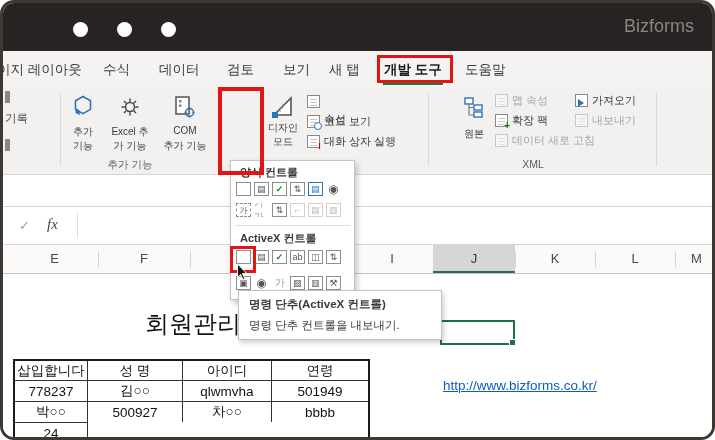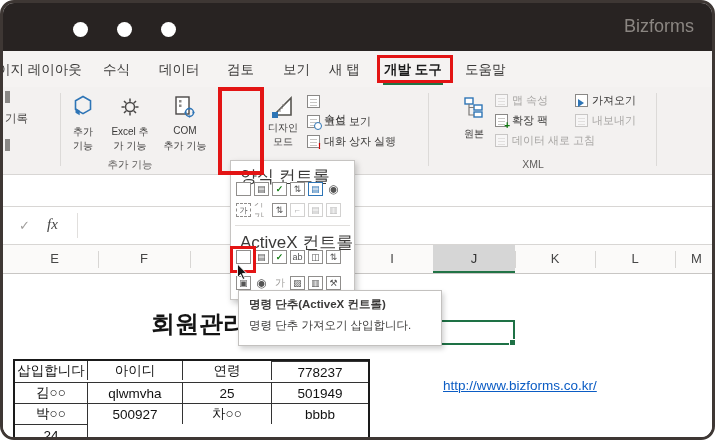--- a/index.html
+++ b/index.html
@@ -48,43 +48,43 @@
   #fbar-fx{position:absolute;left:44px;top:9px;font-size:15px;color:#444;font-family:"Liberation Serif",serif;font-style:italic;}
   #fbar-sep{position:absolute;left:74px;top:6px;bottom:6px;width:1px;background:#e1dfdd;}
   #fbar-input{position:absolute;left:80px;top:4px;right:6px;height:28px;border:none;outline:none;font-size:13px;}
   
   #colheads{position:absolute;left:0;top:242px;width:100%;height:29px;background:#fbfaf9;border-bottom:1px solid #c8c6c4;box-sizing:border-box;}
   .colletter{position:absolute;top:6px;font-size:13px;color:#474747;text-align:center;}
   .coltick{position:absolute;top:6px;bottom:5px;width:1px;background:#d8d6d4;}
   #colJ{position:absolute;left:430px;top:0;width:82px;height:28px;background:#d6d6d6;border-bottom:2px solid #217346;box-sizing:border-box;text-align:center;font-size:13px;color:#333;padding-top:6px;}
   
   #sheet{position:absolute;left:0;top:271px;width:100%;height:166px;background:#fff;}
-  #sheet-title{position:absolute;left:136px;top:34px;width:120px;text-align:center;font-size:24px;font-weight:700;color:#141414;}
+  #sheet-title{position:absolute;left:130px;top:34px;width:120px;text-align:center;font-size:24px;font-weight:400;color:#141414;}
   #sel-cell{position:absolute;left:437px;top:46px;width:75px;height:25px;border:2px solid #1e7145;box-sizing:border-box;}
   #sel-cell::after{content:"";position:absolute;right:-3px;bottom:-3px;width:5px;height:5px;background:#1e7145;border:1px solid #fff;}
   #sheet-link{position:absolute;left:440px;top:104px;font-size:13.5px;color:#0b5cc4;text-decoration:underline;}
   #memtable{position:absolute;left:10px;top:85px;border:2px solid #1a1a1a;display:grid;grid-template-columns:73px 95px 89px 96px;background:#fff;}
   .tcell{height:21px;border-right:1px solid #333;border-top:1px solid #333;display:flex;align-items:center;justify-content:center;font-size:13.5px;color:#111;box-sizing:border-box;}
   .tcell.hdr{height:19px;border-top:none;}
   .tcell:nth-child(4n){border-right:none;}
   
   #dropdown{position:absolute;left:227px;top:157px;width:125px;height:140px;background:#fff;border:1px solid #c6c4c2;
             box-shadow:2px 3px 6px rgba(0,0,0,.22);box-sizing:border-box;}
-  .ddhead{position:absolute;left:9px;font-size:17px;font-weight:400;color:#3b3a39;white-space:nowrap;}
+  .ddhead{position:absolute;left:9px;font-size:11px;font-weight:700;color:#3b3a39;white-space:nowrap;}
   .dddiv{position:absolute;left:4px;right:4px;height:1px;background:#e1dfdd;}
   .ctlrow{position:absolute;left:5px;display:flex;gap:3px;}
   .ctl{width:15px;height:14px;box-sizing:border-box;border:1px solid #908e8c;background:#fff;display:flex;align-items:center;justify-content:center;font-size:9px;color:#555;overflow:hidden;}
   .ctl.green{color:#107c10;font-weight:700;}
   .ctl.blue{border-color:#2e75b6;color:#2e75b6;}
   .ctl.round{border:none;font-size:12px;color:#555;}
   .ctl.dashed{border-style:dashed;font-size:8px;}
   .ctl.text{border:none;color:#9c9a98;font-size:10px;letter-spacing:-1px;}
   .ctl.disabled{opacity:.4;}
   
-  #tooltip{position:absolute;left:235px;top:287px;width:204px;height:56px;background:#fff;border:1px solid #c3c1bf;
+  #tooltip{position:absolute;left:235px;top:287px;width:204px;height:50px;background:#fff;border:1px solid #c3c1bf;
            box-shadow:2px 3px 5px rgba(0,0,0,.18);box-sizing:border-box;padding:6px 10px;}
   #tooltip-title{font-size:11.5px;font-weight:700;color:#3b3a39;white-space:nowrap;}
   #tooltip-body{font-size:11.5px;color:#3b3a39;margin-top:6px;white-space:nowrap;}
   
   .redbox{position:absolute;border:3px solid #e31414;box-sizing:border-box;pointer-events:none;}
   #redbox-insert{border-width:4px;}
   
   #cursor{position:absolute;left:233px;top:260px;}
 </style>
 </head>
@@ -297,26 +297,26 @@
     <span class="coltick" style="left:672px"></span>
     <span class="colletter" style="left:672px;width:43px">M</span>
   </div>
 
   <div id="sheet">
     <div id="sheet-title">회원관리</div>
     <div id="sel-cell"></div>
     <a id="sheet-link">http://www.bizforms.co.kr/</a>
     <div id="memtable">
       <div class="tcell hdr">삽입합니다</div>
+      <div class="tcell hdr">성 명</div>
       <div class="tcell hdr">아이디</div>
       <div class="tcell hdr">연령</div>
       <div class="tcell">778237</div>
       <div class="tcell">김○○</div>
       <div class="tcell">qlwmvha</div>
-      <div class="tcell">25</div>
       <div class="tcell">501949</div>
       <div class="tcell">박○○</div>
       <div class="tcell">500927</div>
       <div class="tcell">차○○</div>
       <div class="tcell">bbbb</div>
       <div class="tcell">24</div>
     </div>
   </div>
 
   <div id="dropdown">
@@ -404,21 +404,21 @@
           <span class="g">▥</span>
         </span>
         <span class="ctl">
           <span class="g">⚒</span>
         </span>
       </div>
   </div>
 
   <div id="tooltip">
     <div id="tooltip-title">명령 단추(ActiveX 컨트롤)</div>
-    <div id="tooltip-body">명령 단추 가져오기 삽입합니다.</div>
+    <div id="tooltip-body">명령 단추 컨트롤을 내보내기.</div>
   </div>
 
   <div class="redbox" style="left:374px;top:52px;width:76px;height:28px"></div>
   <div class="redbox" id="redbox-insert" style="left:215px;top:84px;width:46px;height:88px"></div>
   <div class="redbox" style="left:227px;top:243px;width:26px;height:27px"></div>
 
   <span id="cursor">
     <svg width="13" height="18" viewBox="0 0 13 18">
         <path d="M1.5 1l9 9.2-4.1.4 2.4 5-1.9.9-2.3-5.1-3.1 3z" fill="#151515" stroke="#fff" stroke-width="0.9"></path>
       </svg>

